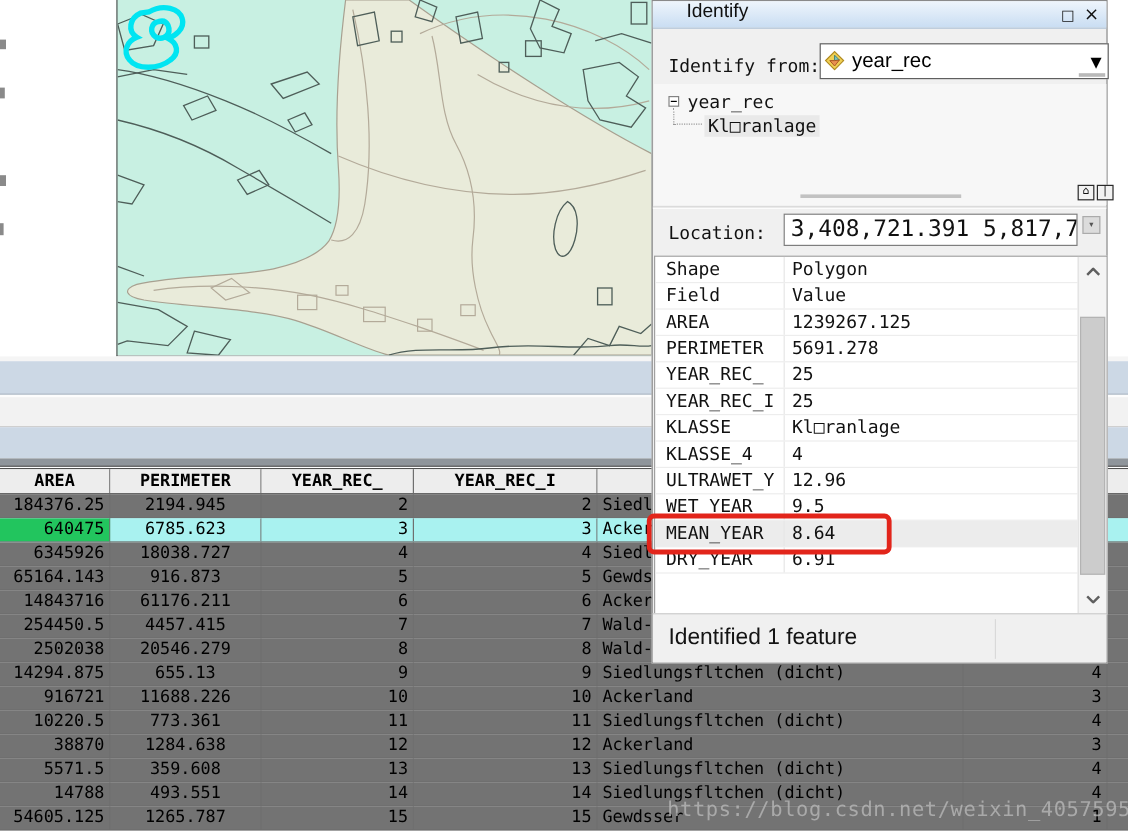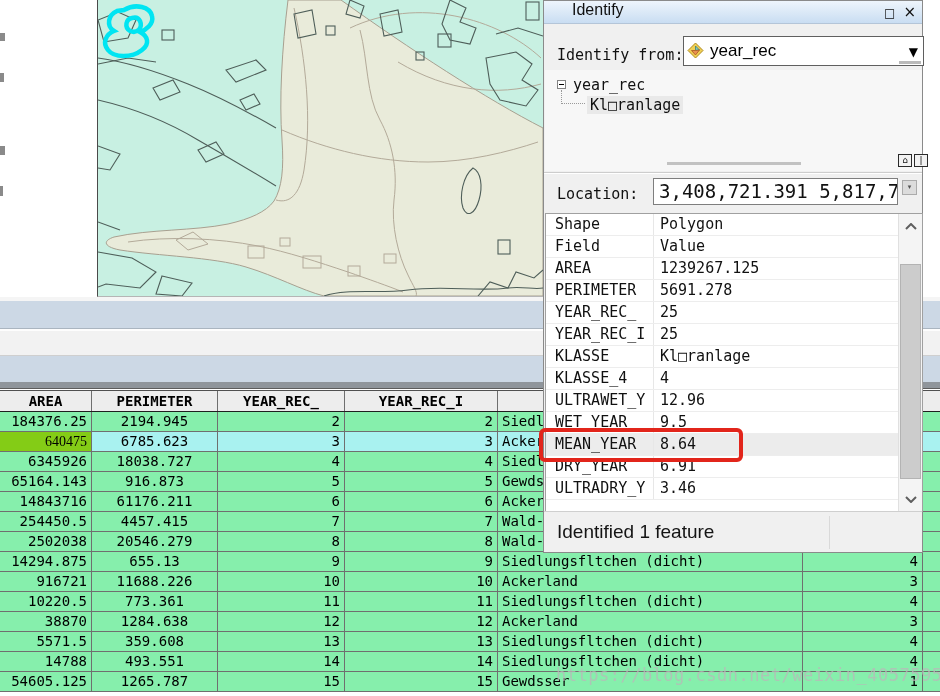--- a/index.html
+++ b/index.html
@@ -19,21 +19,21 @@
   .b1 { height:4px;  background:#f5f5f5; }
   .b2 { height:28px; background:#ccd8e5; border-bottom:1px solid #aab5c0; }
   .b3 { height:2px;  background:#fdfdfd; }
   .b4 { height:25px; background:#f2f2f2; border-bottom:1px solid #cfcfcf; }
   .b5 { height:26px; background:#ccd8e5; }
   .b6 { height:7px;  background:#8f959b; border-bottom:1px solid #5c5c5c; }
 
   
   .attr-table { position:absolute; left:0; top:390px; width:940px; background:#ffffff;
                 font-size:14px; color:#000; z-index:1; }
-  .at-row { display:flex; height:20px; border-bottom:1px solid #6f6f6f; background:#86efac; }
+  .at-row { display:flex; height:20px; border-bottom:1px solid #6f6f6f; background:#737373; }
   .at-row.selected { background:#a9f2f0; }
   .at-head { height:22px; background:#ededed; border-top:1px solid #505050; border-bottom:1px solid #1f1f1f; }
   .at-cell { height:100%; line-height:19px; padding:0 4px; border-right:1px solid #6f6f6f;
              overflow:hidden; white-space:nowrap; }
   .at-head .at-cell { font-weight:bold; text-align:center; line-height:20px; background:#ededed; }
   .c0{width:92px; text-align:right;} .c1{width:126px; text-align:center;}
   .c2{width:127px; text-align:right;} .c3{width:153px; text-align:right;}
   .c4{width:305px; text-align:left;} .c5{width:120px; text-align:right;}
   .c6{width:17px; border-right:none;}
   .at-head .c0,.at-head .c1,.at-head .c2,.at-head .c3,.at-head .c4,.at-head .c5{text-align:center;}
@@ -205,21 +205,21 @@
     <div class="at-row">
       <div class="at-cell c0">184376.25</div>
       <div class="at-cell c1">2194.945</div>
       <div class="at-cell c2">2</div>
       <div class="at-cell c3">2</div>
       <div class="at-cell c4">Siedl</div>
       <div class="at-cell c5"></div>
       <div class="at-cell c6"></div>
     </div>
     <div class="at-row selected">
-      <div class="at-cell c0" style="background: #84cc16; font-family: Liberation Serif, serif;">640475</div>
+      <div class="at-cell c0" style="background: #22c55e;">640475</div>
       <div class="at-cell c1" style="background: rgb(169, 242, 240);">6785.623</div>
       <div class="at-cell c2" style="background: rgb(169, 242, 240);">3</div>
       <div class="at-cell c3" style="background: rgb(169, 242, 240);">3</div>
       <div class="at-cell c4" style="background: rgb(169, 242, 240);">Acker</div>
       <div class="at-cell c5" style="background: rgb(169, 242, 240);"></div>
       <div class="at-cell c6" style="background: rgb(169, 242, 240);"></div>
     </div>
     <div class="at-row">
       <div class="at-cell c0">6345926</div>
       <div class="at-cell c1">18038.727</div>
@@ -412,24 +412,20 @@
           <div class="fv-f">WET_YEAR</div>
           <div class="fv-v">9.5</div>
         </div>
         <div class="fv-row hl">
           <div class="fv-f">MEAN_YEAR</div>
           <div class="fv-v">8.64</div>
         </div>
         <div class="fv-row">
           <div class="fv-f">DRY_YEAR</div>
           <div class="fv-v">6.91</div>
-        </div>
-        <div class="fv-row">
-          <div class="fv-f">ULTRADRY_Y</div>
-          <div class="fv-v">3.46</div>
         </div>
       </div>
     <div class="fv-scroll">
       <div class="fv-up">
         <svg width="12" height="7" viewBox="0 0 12 7">
           <polyline points="1,6 6,1 11,6" fill="none" stroke="#5f5f5f" stroke-width="2"></polyline>
         </svg>
       </div>
       <div class="fv-thumb"></div>
       <div class="fv-down">

